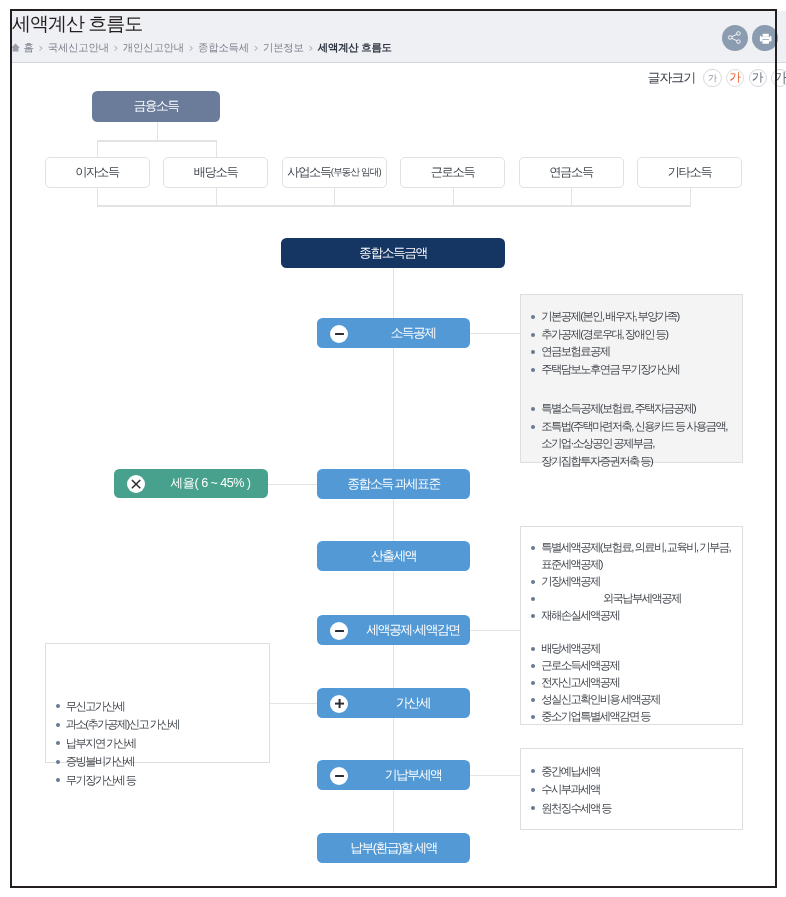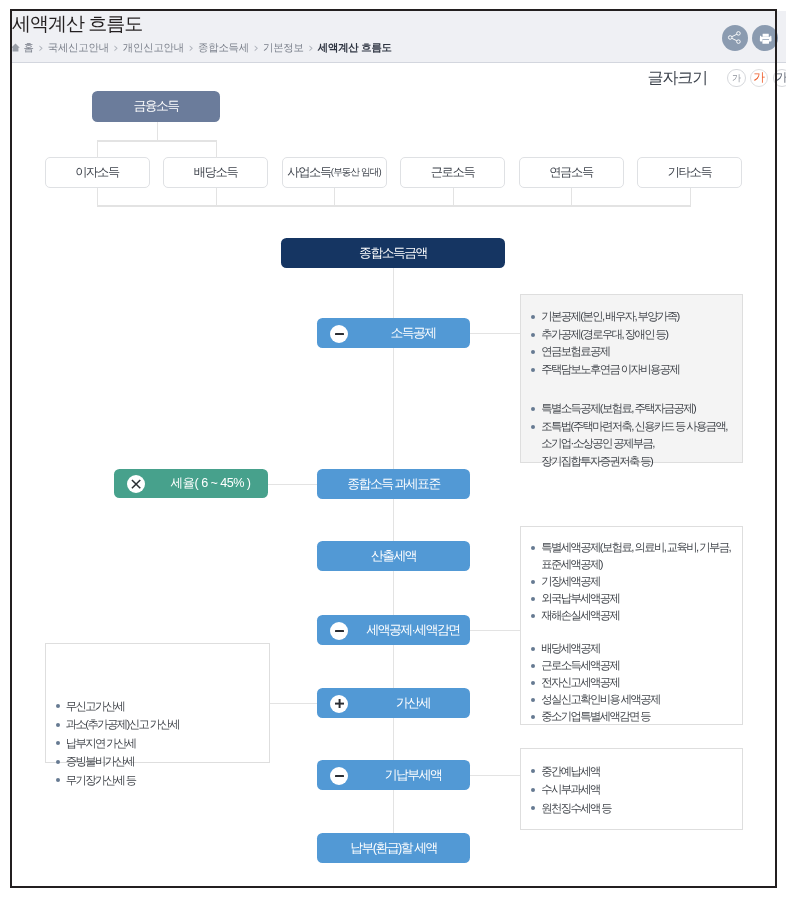--- a/index.html
+++ b/index.html
@@ -17,21 +17,21 @@
   #pagetitle{position:absolute;left:12px;top:13px;font-size:19px;color:#231f20;letter-spacing:-1px;white-space:nowrap;line-height:22px;}
   #crumb{position:absolute;left:11px;top:41px;display:flex;align-items:center;font-size:10.4px;color:#7a7f8a;white-space:nowrap;letter-spacing:-0.2px;line-height:14px;}
   .crumb-sep{margin:0 4.5px;color:#b0b4bd;font-size:13px;font-family:"DejaVu Sans",sans-serif;position:relative;top:-0.5px;}
   .crumb-item{color:#7a7f8a;}
   .crumb-item.last{color:#2f3542;font-weight:bold;}
   #homeicon{display:inline-block;width:9px;height:9px;margin-right:3.5px;position:relative;top:-0.5px;line-height:0;}
   #toolbtns{position:absolute;left:721.8px;top:24.5px;display:flex;gap:4.7px;z-index:2;}
   .toolbtn{width:26px;height:26px;border-radius:50%;background:#8b9bb0;display:flex;align-items:center;justify-content:center;flex:0 0 auto;}
   
   #fontsize{position:absolute;left:647.5px;top:69px;display:flex;align-items:center;gap:4.3px;}
-  #fslabel{font-size:16px;color:#3c424c;letter-spacing:-1.1px;margin-right:16px;white-space:nowrap;line-height:18px;}
+  #fslabel{font-size:13px;color:#3c424c;letter-spacing:-1.1px;margin-right:4px;white-space:nowrap;line-height:18px;}
   .fsbtn{width:18.3px;height:18.3px;border-radius:50%;border:1px solid #d6d8dc;background:#fff;display:flex;align-items:center;justify-content:center;color:#5b6270;box-sizing:border-box;flex:0 0 auto;line-height:1;}
   .fsbtn.s1{font-size:9.2px;color:#8b9099;}
   .fsbtn.s2{font-size:11.8px;color:#ee5c2a;border-color:#dedee0;}
   .fsbtn.s3{font-size:11.8px;}
   .fsbtn.s4{font-size:13.8px;}
   
   #diagram{position:absolute;left:0;top:61px;width:786px;height:836px;}
   .node{position:absolute;border-radius:5.5px;display:flex;align-items:center;justify-content:center;color:#fff;font-size:12.8px;letter-spacing:-1.5px;white-space:nowrap;box-sizing:border-box;}
   .node .ntxt{display:block;line-height:1;}
   .node.plain{background:#fff;border:1px solid #dfe1e4;color:#3f444d;font-size:12.2px;letter-spacing:-1.3px;border-radius:5px;}
@@ -211,21 +211,21 @@
             <li style="line-height:17.5px;">
               <span class="bul" style="top:6.75px;margin-top:0;"></span>
               <span class="cont">추가공제(경로우대, 장애인 등)</span>
             </li>
             <li style="line-height:17.5px;">
               <span class="bul" style="top:6.75px;margin-top:0;"></span>
               <span class="cont">연금보험료공제</span>
             </li>
             <li style="line-height:17.5px;">
               <span class="bul" style="top:6.75px;margin-top:0;"></span>
-              <span class="cont">주택담보노후연금 이자비용공제</span>
+              <span class="cont">주택담보노후연금 무기장가산세</span>
             </li>
             <li style="line-height:17.5px;margin-top:22px;">
               <span class="bul" style="top:6.75px;margin-top:0;"></span>
               <span class="cont">특별소득공제(보험료, 주택자금공제)</span>
             </li>
             <li style="line-height:17.5px;">
               <span class="bul" style="top:6.75px;margin-top:0;"></span>
               <span class="cont">조특법(주택마련저축, 신용카드 등 사용금액,</span>
               <span class="cont">소기업·소상공인 공제부금,</span>
               <span class="cont">장기집합투자증권저축 등)</span>
@@ -237,21 +237,21 @@
           <ul style="padding:12.2px 0 0 10px;">
             <li style="line-height:17px;">
               <span class="bul" style="top:6.5px;margin-top:0;"></span>
               <span class="cont">특별세액공제(보험료, 의료비, 교육비, 기부금,</span>
               <span class="cont">표준세액공제)</span>
             </li>
             <li style="line-height:17px;">
               <span class="bul" style="top:6.5px;margin-top:0;"></span>
               <span class="cont">기장세액공제</span>
             </li>
-            <li style="line-height:17px;">
+            <li style="line-height:17px;text-align:center;">
               <span class="bul" style="top:6.5px;margin-top:0;"></span>
               <span class="cont">외국납부세액공제</span>
             </li>
             <li style="line-height:17px;">
               <span class="bul" style="top:6.5px;margin-top:0;"></span>
               <span class="cont">재해손실세액공제</span>
             </li>
             <li style="line-height:17px;margin-top:16px;">
               <span class="bul" style="top:6.5px;margin-top:0;"></span>
               <span class="cont">배당세액공제</span>

